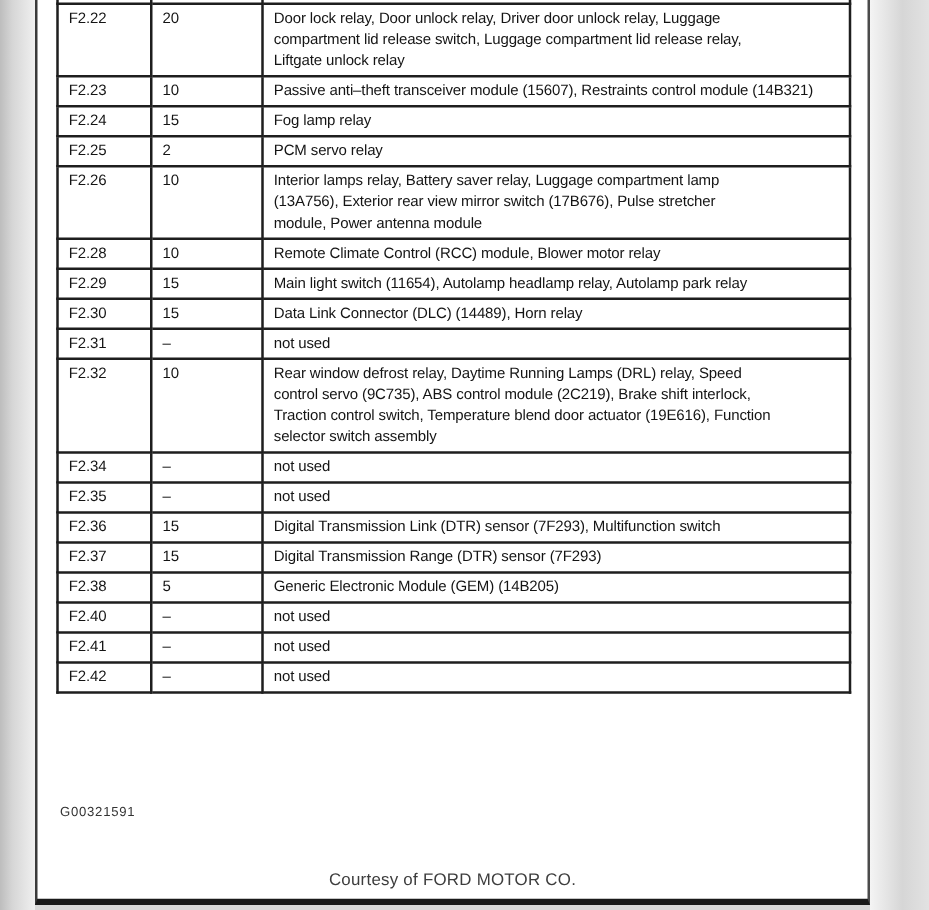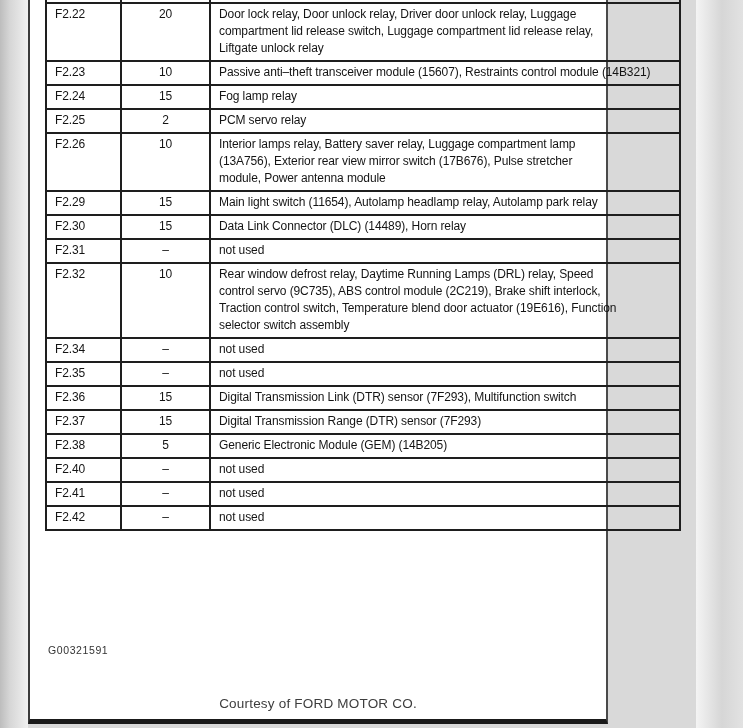--- a/index.html
+++ b/index.html
@@ -13,21 +13,21 @@
   .scan-edge-left {
     position: absolute; left: 0; top: 0; width: 28px; height: 728px;
     background: linear-gradient(90deg, #bdbdbd 0%, #d6d6d6 35%, #f0f0f0 100%);
   }
   .scan-edge-right {
     position: absolute; left: 696px; top: 0; width: 47px; height: 728px;
     background: linear-gradient(90deg, #f4f4f4 0%, #d6d6d6 55%, #e2e2e2 100%);
   }
   .page {
     position: absolute; left: 28px; top: 0;
-    width: 580px; height: 724px;
+    width: 668px; height: 724px;
     box-sizing: border-box;
     background: #ffffff;
     border-left: 2px solid #3a3a3a;
     border-right: 2px solid #4a4a4a;
     border-bottom: 5px solid #1a1a1a;
   }
   table.fuse-table {
     position: absolute; left: 15px; top: 0;
     width: 634px;
     border-collapse: collapse;
@@ -41,21 +41,21 @@
     line-height: 17px;
     color: #141414;
     letter-spacing: -0.1px;
     overflow: hidden;
   }
   table.fuse-table tr.partial td {
     border-top: none;
     height: 2px;
     padding: 0;
   }
-  td.cell-amp { padding-left: 10px; text-align: center; }
+  td.cell-amp { padding-left: 10px; }
   td.cell-desc {
     white-space: pre;
     font-size: 11.7px;
     letter-spacing: -0.2px;
     margin-left: 35px;
   }
   .figure-id {
     position: absolute; left: 18px; top: 644px;
     font-size: 10.5px;
     letter-spacing: 0.6px;
@@ -112,20 +112,25 @@
           <td class="cell-desc">PCM servo relay</td>
         </tr>
         <tr>
           <td class="cell-fuse">F2.26</td>
           <td class="cell-amp">10</td>
           <td class="cell-desc">Interior lamps relay, Battery saver relay, Luggage compartment lamp
 (13A756), Exterior rear view mirror switch (17B676), Pulse stretcher
 module, Power antenna module</td>
         </tr>
         <tr>
+          <td class="cell-fuse">F2.28</td>
+          <td class="cell-amp">10</td>
+          <td class="cell-desc">Remote Climate Control (RCC) module, Blower motor relay</td>
+        </tr>
+        <tr>
           <td class="cell-fuse">F2.29</td>
           <td class="cell-amp">15</td>
           <td class="cell-desc">Main light switch (11654), Autolamp headlamp relay, Autolamp park relay</td>
         </tr>
         <tr>
           <td class="cell-fuse">F2.30</td>
           <td class="cell-amp">15</td>
           <td class="cell-desc">Data Link Connector (DLC) (14489), Horn relay</td>
         </tr>
         <tr>

